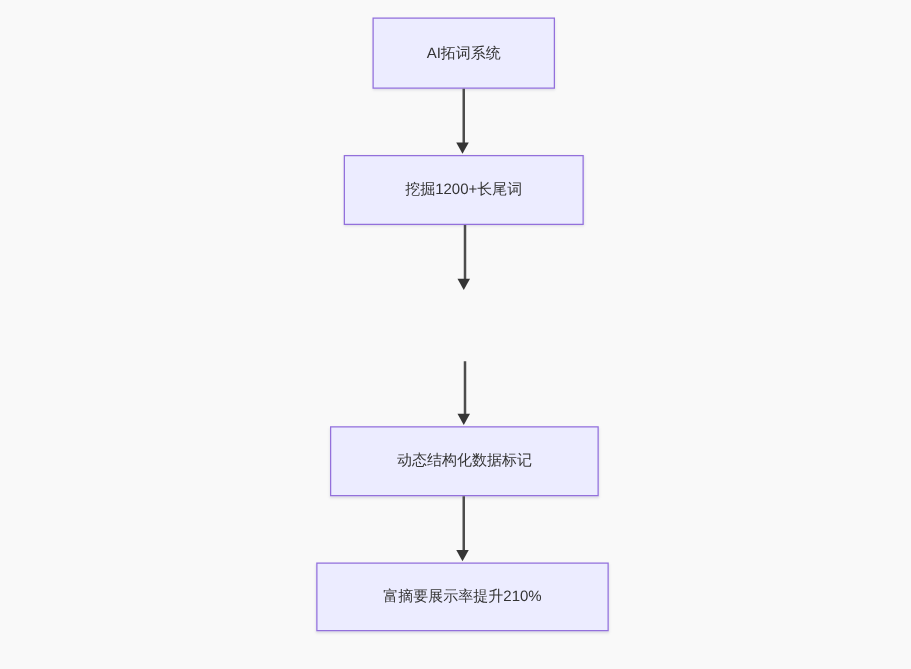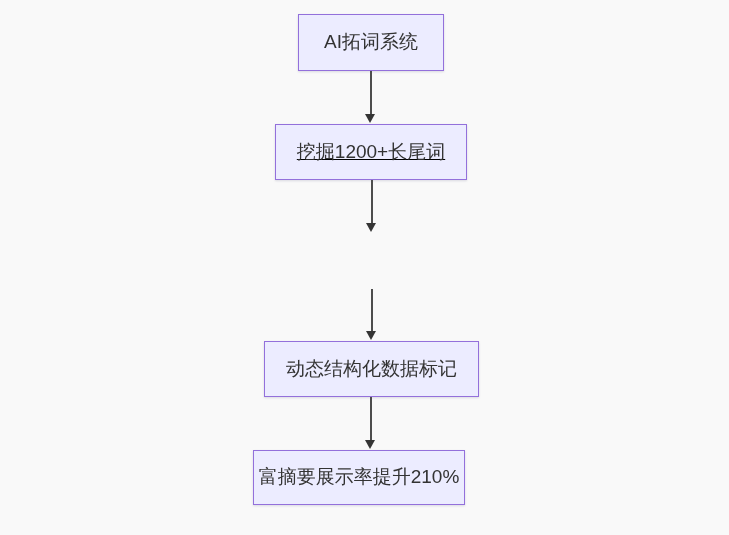--- a/index.html
+++ b/index.html
@@ -22,21 +22,21 @@
     position: absolute;
     box-sizing: border-box;
     background: var(--node-fill, #ECECFF);
     border: 1.5px solid var(--node-border, #9370DB);
     display: flex;
     align-items: center;
     justify-content: center;
     box-shadow: 0 1px 2px rgba(110, 110, 140, 0.22);
   }
   .node-label {
-    font-size: 19px;
+    font-size: 12px;
     line-height: 1.3;
     color: var(--text-color, #333333);
     white-space: nowrap;
     text-align: left;
   }
   .edge-line {
     position: absolute;
     width: 2px;
     background: var(--edge-color, #4d4d4d);
   }
@@ -49,27 +49,27 @@
     border-top: 9px solid var(--arrow-color, #353535);
   }
 </style>
 </head>
 <body style="--bg: #f9f9f9; --node-fill: #ECECFF; --node-border: #9370DB; --edge-color: #4d4d4d; --arrow-color: #353535; --text-color: #333333;">
 
 <div class="canvas">
     <div class="node" style="left: 298px; top: 14px; width: 146px; height: 57px;">
       <span class="node-label">AI拓词系统</span>
     </div>
-    <div class="node" style="left: 275px; top: 124px; width: 192px; height: 56px; text-decoration: underline;">
+    <div class="node" style="left: 275px; top: 124px; width: 192px; height: 56px;">
       <span class="node-label">挖掘1200+长尾词</span>
     </div>
     <div class="node" style="left: 264px; top: 341px; width: 215px; height: 56px;">
       <span class="node-label">动态结构化数据标记</span>
     </div>
-    <div class="node" style="left: 253px; top: 450px; width: 212px; height: 55px;">
+    <div class="node" style="left: 253px; top: 450px; width: 234px; height: 55px;">
       <span class="node-label">富摘要展示率提升210%</span>
     </div>
     <div class="edge-line" style="left: 370px; top: 71px; height: 45px;"></div>
     <div class="edge-head" style="left: 365px; top: 114px;"></div>
     <div class="edge-line" style="left: 371px; top: 180px; height: 45px;"></div>
     <div class="edge-head" style="left: 366px; top: 223px;"></div>
     <div class="edge-line" style="left: 371px; top: 289px; height: 44px;"></div>
     <div class="edge-head" style="left: 366px; top: 331px;"></div>
     <div class="edge-line" style="left: 370px; top: 397px; height: 45px;"></div>
     <div class="edge-head" style="left: 365px; top: 440px;"></div>

